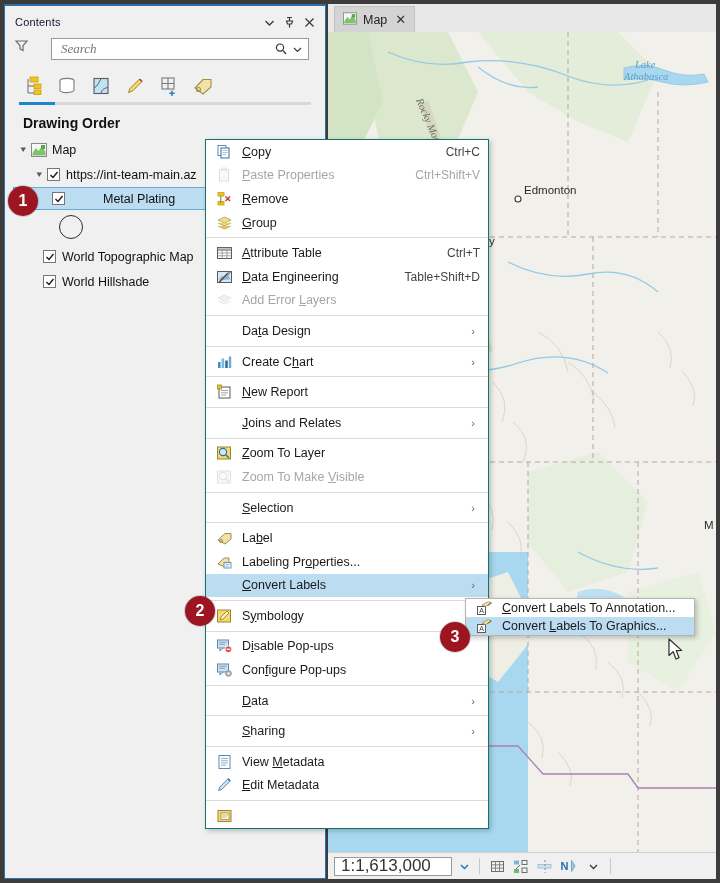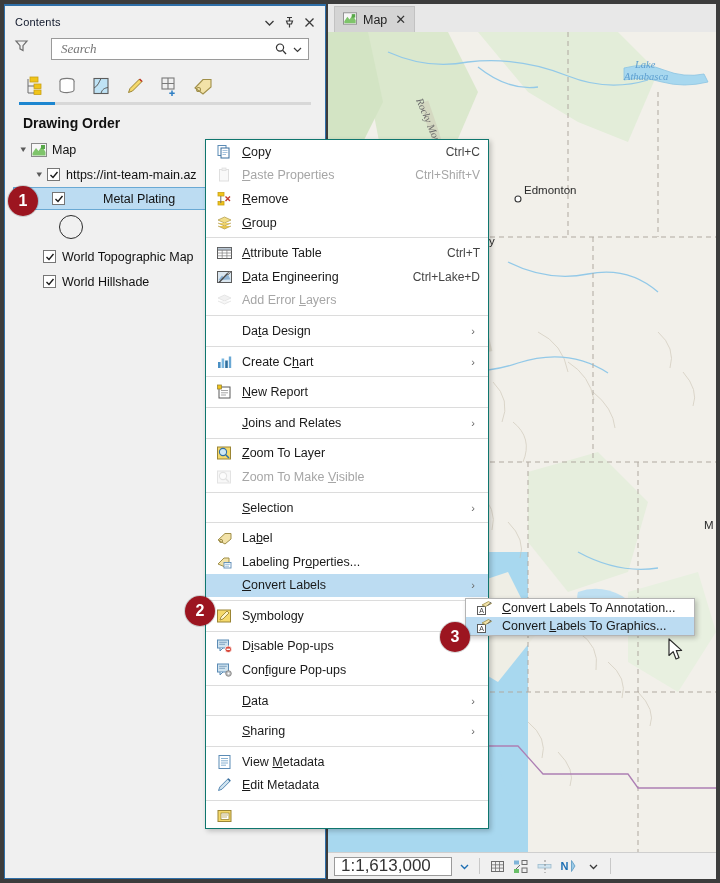--- a/index.html
+++ b/index.html
@@ -471,21 +471,21 @@
       <div class="mi">
         <span class="mi-ico">
           <svg width="17" height="16" viewBox="0 0 17 16">
             <rect x="1.5" y="2.5" width="14" height="11" fill="#dbe7f0" stroke="#5b5b5b" stroke-width="1"></rect>
             <path d="M2.5 11 L6 6.5 L8.5 9 L11.5 4.5 L14.5 10.5 Z" fill="#8fb4d4"></path>
             <path d="M3 13.5 L12 4" stroke="#4a4a4a" stroke-width="1.4"></path>
             <path d="M11 5 L14 2 L15 3 L12 6 Z" fill="#b9b9b9" stroke="#5b5b5b" stroke-width=".7"></path>
           </svg>
         </span>
         <span class="mi-label"><u>D</u>ata Engineering</span>
-        <span class="mi-key">Ctrl+Lake+D</span>
+        <span class="mi-key">Table+Shift+D</span>
       </div>
       <div class="mi disabled">
         <span class="mi-ico" style="opacity: 0.45;">
           <svg width="17" height="16" viewBox="0 0 17 16">
             <path d="M8.5 3 L15 6 L8.5 9 L2 6 Z" fill="#e2e2e2" stroke="#bdbdbd" stroke-width=".8"></path>
             <path d="M2 9 L8.5 12 L15 9" fill="#ededed" stroke="#bdbdbd" stroke-width=".8"></path>
           </svg>
         </span>
         <span class="mi-label">Add Error <u>L</u>ayers</span>
       </div>

